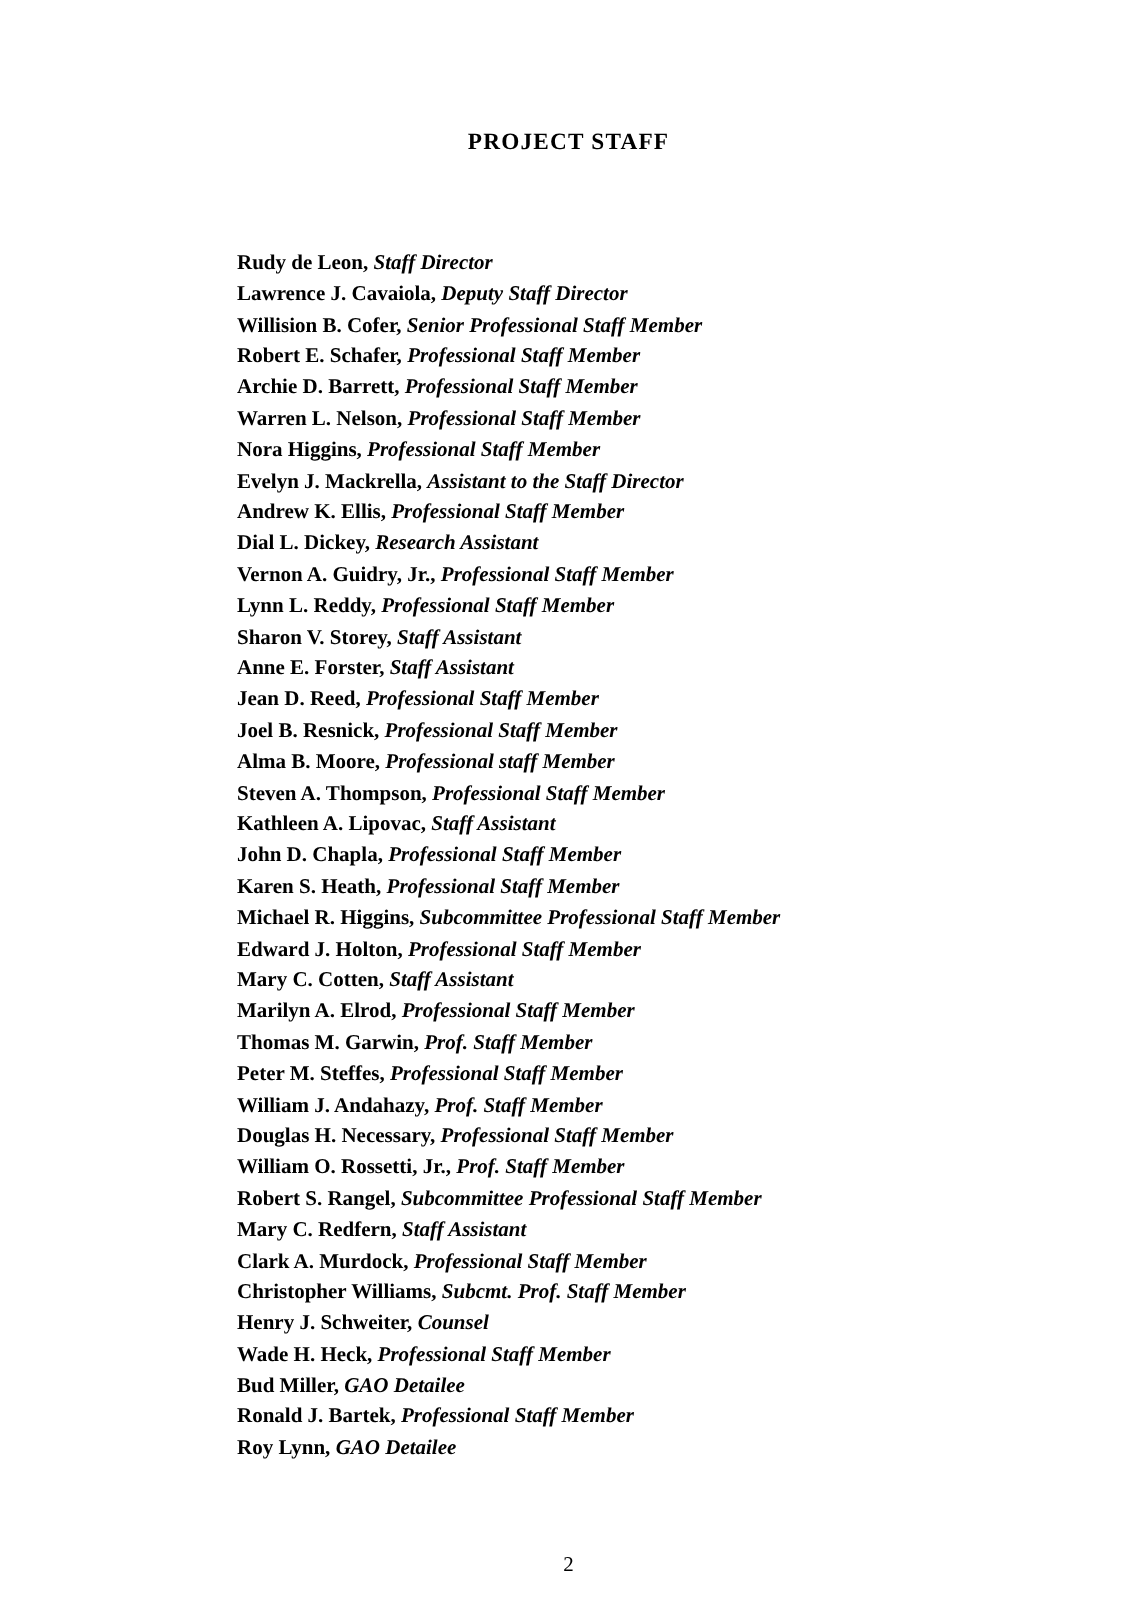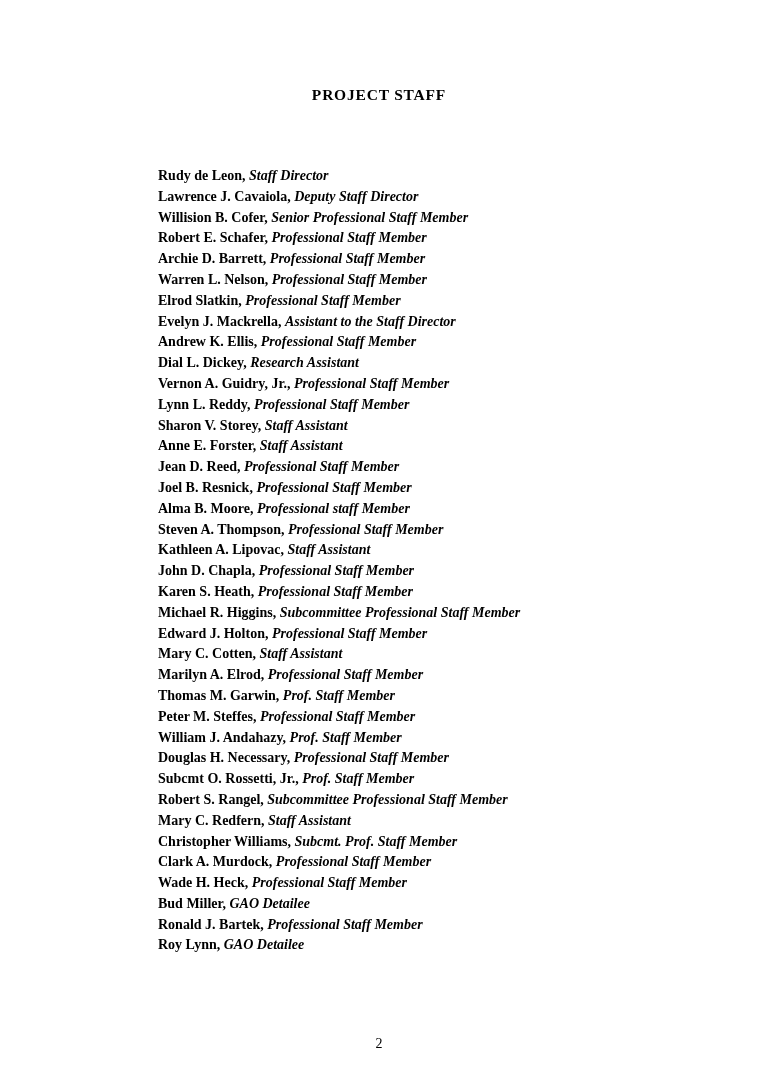--- a/index.html
+++ b/index.html
@@ -60,21 +60,21 @@
 
   <div class="page-title">PROJECT STAFF</div>
 
   <div class="staff-list">
       <div class="staff-entry"><span class="staff-name">Rudy de Leon,</span> <span class="staff-role">Staff Director</span></div>
       <div class="staff-entry"><span class="staff-name">Lawrence J. Cavaiola,</span> <span class="staff-role">Deputy Staff Director</span></div>
       <div class="staff-entry"><span class="staff-name">Willision B. Cofer,</span> <span class="staff-role">Senior Professional Staff Member</span></div>
       <div class="staff-entry"><span class="staff-name">Robert E. Schafer,</span> <span class="staff-role">Professional Staff Member</span></div>
       <div class="staff-entry"><span class="staff-name">Archie D. Barrett,</span> <span class="staff-role">Professional Staff Member</span></div>
       <div class="staff-entry"><span class="staff-name">Warren L. Nelson,</span> <span class="staff-role">Professional Staff Member</span></div>
-      <div class="staff-entry"><span class="staff-name">Elrod Slatkin,</span> <span class="staff-role">Professional Staff Member</span></div>
+      <div class="staff-entry"><span class="staff-name">Nora Higgins,</span> <span class="staff-role">Professional Staff Member</span></div>
       <div class="staff-entry"><span class="staff-name">Evelyn J. Mackrella,</span> <span class="staff-role">Assistant to the Staff Director</span></div>
       <div class="staff-entry"><span class="staff-name">Andrew  K. Ellis,</span> <span class="staff-role">Professional Staff Member</span></div>
       <div class="staff-entry"><span class="staff-name">Dial L. Dickey,</span> <span class="staff-role">Research Assistant</span></div>
       <div class="staff-entry"><span class="staff-name">Vernon A. Guidry, Jr.,</span> <span class="staff-role">Professional Staff Member</span></div>
       <div class="staff-entry"><span class="staff-name">Lynn L. Reddy,</span> <span class="staff-role">Professional Staff Member</span></div>
       <div class="staff-entry"><span class="staff-name">Sharon V. Storey,</span> <span class="staff-role">Staff Assistant</span></div>
       <div class="staff-entry"><span class="staff-name">Anne E. Forster,</span> <span class="staff-role">Staff Assistant</span></div>
       <div class="staff-entry"><span class="staff-name">Jean D. Reed,</span> <span class="staff-role">Professional Staff Member</span></div>
       <div class="staff-entry"><span class="staff-name">Joel B. Resnick,</span> <span class="staff-role">Professional Staff Member</span></div>
       <div class="staff-entry"><span class="staff-name">Alma B. Moore,</span> <span class="staff-role">Professional staff Member</span></div>
@@ -83,25 +83,26 @@
       <div class="staff-entry"><span class="staff-name">John D. Chapla,</span> <span class="staff-role">Professional Staff Member</span></div>
       <div class="staff-entry"><span class="staff-name">Karen S. Heath,</span> <span class="staff-role">Professional Staff Member</span></div>
       <div class="staff-entry"><span class="staff-name">Michael R. Higgins,</span> <span class="staff-role">Subcommittee Professional Staff Member</span></div>
       <div class="staff-entry"><span class="staff-name">Edward J. Holton,</span> <span class="staff-role">Professional Staff Member</span></div>
       <div class="staff-entry"><span class="staff-name">Mary C. Cotten,</span> <span class="staff-role">Staff Assistant</span></div>
       <div class="staff-entry"><span class="staff-name">Marilyn A. Elrod,</span> <span class="staff-role">Professional Staff Member</span></div>
       <div class="staff-entry"><span class="staff-name">Thomas M. Garwin,</span> <span class="staff-role">Prof. Staff Member</span></div>
       <div class="staff-entry"><span class="staff-name">Peter M. Steffes,</span> <span class="staff-role">Professional Staff Member</span></div>
       <div class="staff-entry"><span class="staff-name">William J. Andahazy,</span> <span class="staff-role">Prof. Staff Member</span></div>
       <div class="staff-entry"><span class="staff-name">Douglas H. Necessary,</span> <span class="staff-role">Professional Staff Member</span></div>
-      <div class="staff-entry"><span class="staff-name">Subcmt O. Rossetti, Jr.,</span> <span class="staff-role">Prof. Staff Member</span></div>
+      <div class="staff-entry"><span class="staff-name">William O. Rossetti, Jr.,</span> <span class="staff-role">Prof. Staff Member</span></div>
       <div class="staff-entry"><span class="staff-name">Robert S. Rangel,</span> <span class="staff-role">Subcommittee Professional Staff Member</span></div>
       <div class="staff-entry"><span class="staff-name">Mary C. Redfern,</span> <span class="staff-role">Staff Assistant</span></div>
+      <div class="staff-entry"><span class="staff-name">Clark A. Murdock,</span> <span class="staff-role">Professional Staff Member</span></div>
       <div class="staff-entry"><span class="staff-name">Christopher Williams,</span> <span class="staff-role">Subcmt. Prof. Staff Member</span></div>
-      <div class="staff-entry"><span class="staff-name">Clark A. Murdock,</span> <span class="staff-role">Professional Staff Member</span></div>
+      <div class="staff-entry"><span class="staff-name">Henry J. Schweiter,</span> <span class="staff-role">Counsel</span></div>
       <div class="staff-entry"><span class="staff-name">Wade H. Heck,</span> <span class="staff-role">Professional Staff Member</span></div>
       <div class="staff-entry"><span class="staff-name">Bud Miller,</span> <span class="staff-role">GAO Detailee</span></div>
       <div class="staff-entry"><span class="staff-name">Ronald J. Bartek,</span> <span class="staff-role">Professional Staff Member</span></div>
       <div class="staff-entry"><span class="staff-name">Roy Lynn,</span> <span class="staff-role">GAO Detailee</span></div>
     </div>
 
   <div class="page-number">2</div>
 
 </div>
 

